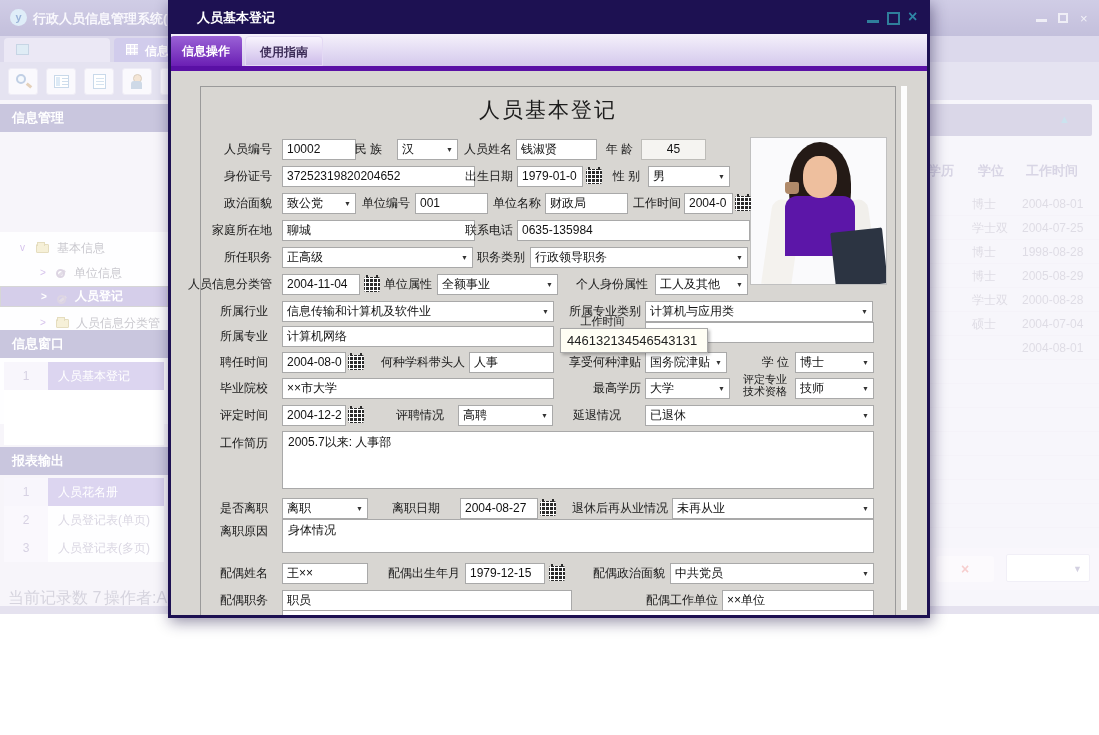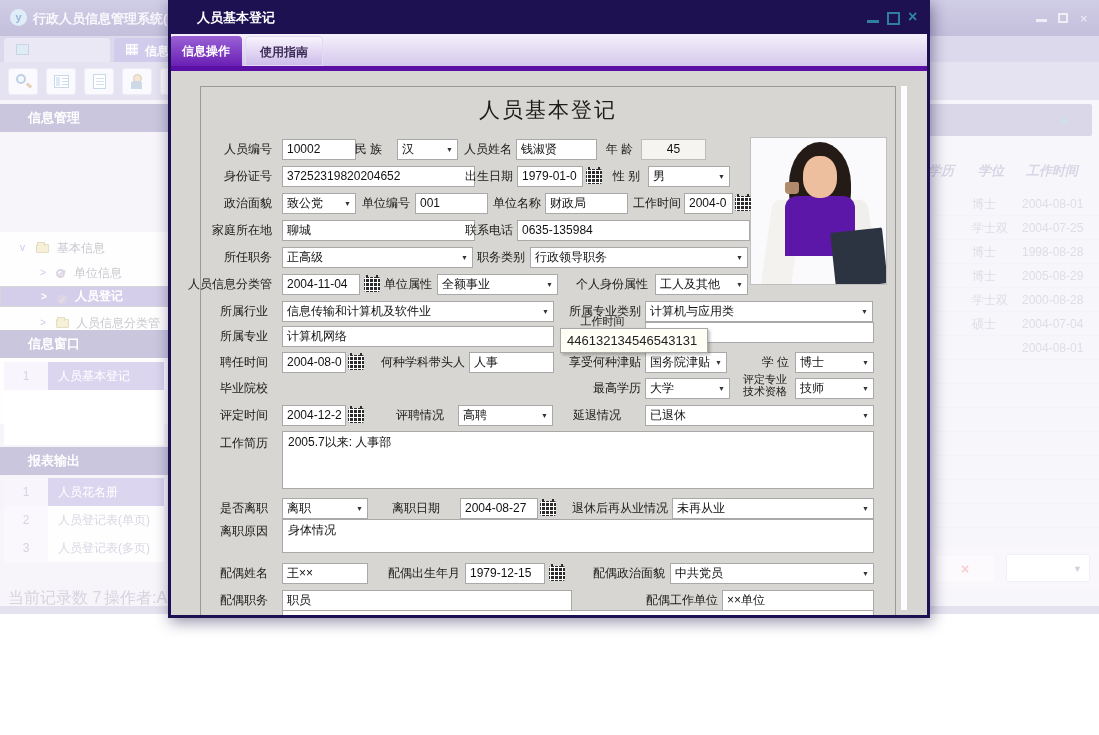--- a/index.html
+++ b/index.html
@@ -33,41 +33,41 @@
      background:linear-gradient(#9cb8d8 1px,transparent 1px); background-size:100% 3px; }
   .ic-doc { position:absolute; left:8px; top:5px; width:13px; height:15px; background:#fff; border:1px solid #8fb0d4; }
   .ic-doc::after { content:""; position:absolute; left:2px; top:3px; width:8px; height:9px;
      background:linear-gradient(#a8c4e0 1px,transparent 1px); background-size:100% 3px; }
   .ic-per { position:absolute; left:8px; top:5px; width:14px; height:16px; }
   .ic-per::before { content:""; position:absolute; left:2px; top:0; width:7px; height:7px; border-radius:50%; background:#e8c8a8; border:1px solid #b09878; }
   .ic-per::after { content:""; position:absolute; left:0px; top:7px; width:11px; height:8px; border-radius:3px 3px 0 0; background:#9ab0cc; }
 
   
   .sidebar { position:absolute; left:0; top:100px; width:168px; height:514px; background:#eeeaf5; }
-  .sb-head { position:absolute; left:0; width:168px; height:28px; background:#8f88bb; color:#fff; font-size:13px; font-weight:bold; line-height:28px; padding-left:28px; }
+  .sb-head { position:absolute; left:0; width:168px; height:28px; background:#8f88bb; color:#fff; font-size:13px; font-weight:bold; line-height:28px; padding-left:12px; }
   .tree { position:absolute; left:0; top:132px; width:168px; height:192px; background:#fdfdfe; }
   .trow { position:absolute; width:168px; height:24px; font-size:12px; color:#8e8c99; line-height:24px; }
   .trow.sel { background:#a89ad4; color:#fff; font-weight:bold; }
   .chev { position:absolute; font-size:10px; color:#a87fd8; }
   .fold { position:absolute; width:13px; height:9px; background:#ecdfae; border:1px solid #c9b97a; border-radius:1px; top:8px; }
   .fold::before { content:""; position:absolute; left:0; top:-3px; width:6px; height:3px; background:#ecdfae; border:1px solid #c9b97a; border-bottom:none; }
   .tool { position:absolute; width:11px; height:11px; top:7px; }
   .tool::before { content:""; position:absolute; left:1px; top:4px; width:9px; height:3px; background:#c5b8cc; transform:rotate(-40deg); }
   .tool::after { content:""; position:absolute; left:0; top:1px; width:5px; height:5px; border-radius:50%; border:2px solid #b8a8c4; }
   .tlabel { position:absolute; white-space:nowrap; }
 
   .iw-num { position:absolute; left:4px; width:44px; height:28px; background:#f1edf9; color:#aba0c4; font-size:12px; text-align:center; line-height:28px; }
   .iw-label { position:absolute; left:48px; width:116px; height:28px; background:#b7a8e0; color:#fff; font-size:12px; line-height:28px; padding-left:10px; white-space:nowrap; overflow:hidden; }
   .iw-label.dim { background:#fdfdfe; color:#b2abc4; }
   .iw-num.dim { background:#f4f1fa; }
   .whitebox { position:absolute; left:4px; top:290px; width:160px; height:55px; background:#fff; }
   .sb-status { position:absolute; left:0; top:484px; width:168px; height:28px; font-size:16px; color:#a9a5ba; line-height:28px; }
 
   
-  .gridhead { position:absolute; top:162px; font-size:13px; font-weight:bold; color:#aea8c8; white-space:nowrap;font-style:italic; }
+  .gridhead { position:absolute; top:162px; font-size:13px; font-weight:bold; color:#aea8c8; white-space:nowrap; }
   .grow { position:absolute; width:230px; height:24px; border-bottom:1px solid #eae7f3; font-size:12px; color:#bbb7c9; line-height:24px; }
   .grow .deg { position:absolute; left:102px; white-space:nowrap; }
   .grow .dt  { position:absolute; left:152px; white-space:nowrap; }
   .collapse-band { position:absolute; left:880px; top:104px; width:212px; height:32px; background:#b2abd0; border-radius:2px; }
   .collapse-band .up { position:absolute; right:22px; top:9px; font-size:11px; color:#92c4dc; }
   .pager { position:absolute; left:880px; top:548px; width:219px; height:42px; background:#f2eff8; }
   .redx { position:absolute; left:56px; top:8px; width:58px; height:26px; background:#f8f4fb; border-radius:3px; color:#e99; font-size:14px; font-weight:bold; text-align:center; line-height:26px; }
   .pgsel { position:absolute; left:126px; top:6px; width:84px; height:28px; background:#fff; border:1px solid #e2deee; border-radius:2px; }
   .pgsel .arr { position:absolute; right:7px; top:9px; font-size:9px; color:#a49ec0; }
   .bg-bottom { position:absolute; left:0; top:606px; width:1099px; height:8px; background:#c8c3de; }
@@ -352,20 +352,21 @@
   <div class="fld" style="left:114px;top:352px;width:64px"><span>2004-08-0</span></div>
   <div class="cal" style="left:180px;top:355px"></div>
   <div class="lbl" style="left:192px;top:352px;width:105px">何种学科带头人</div>
   <div class="fld" style="left:301px;top:352px;width:85px"><span>人事</span></div>
   <div class="lbl" style="left:379px;top:352px;width:94px">享受何种津贴</div>
   <div class="sel" style="left:477px;top:352px;width:82px"><span>国务院津贴</span><span class="arr">▼</span></div>
   <div class="lbl" style="left:566px;top:352px;width:55px">学 位</div>
   <div class="sel" style="left:627px;top:352px;width:79px"><span>博士</span><span class="arr">▼</span></div>
 
   <div class="lbl" style="left:10px;top:378px;width:90px">毕业院校</div>
+  <div class="fld" style="left:114px;top:378px;width:272px"><span>××市大学</span></div>
   <div class="lbl" style="left:396px;top:378px;width:77px">最高学历</div>
   <div class="sel" style="left:477px;top:378px;width:85px"><span>大学</span><span class="arr">▼</span></div>
   <div class="lbl2" style="left:571px;top:373px;width:52px">
     <span style="display:block">评定专业</span>
     <span style="display:block">技术资格</span>
   </div>
   <div class="sel" style="left:627px;top:378px;width:79px"><span>技师</span><span class="arr">▼</span></div>
 
   <div class="lbl" style="left:10px;top:405px;width:90px">评定时间</div>
   <div class="fld" style="left:114px;top:405px;width:64px"><span>2004-12-2</span></div>

